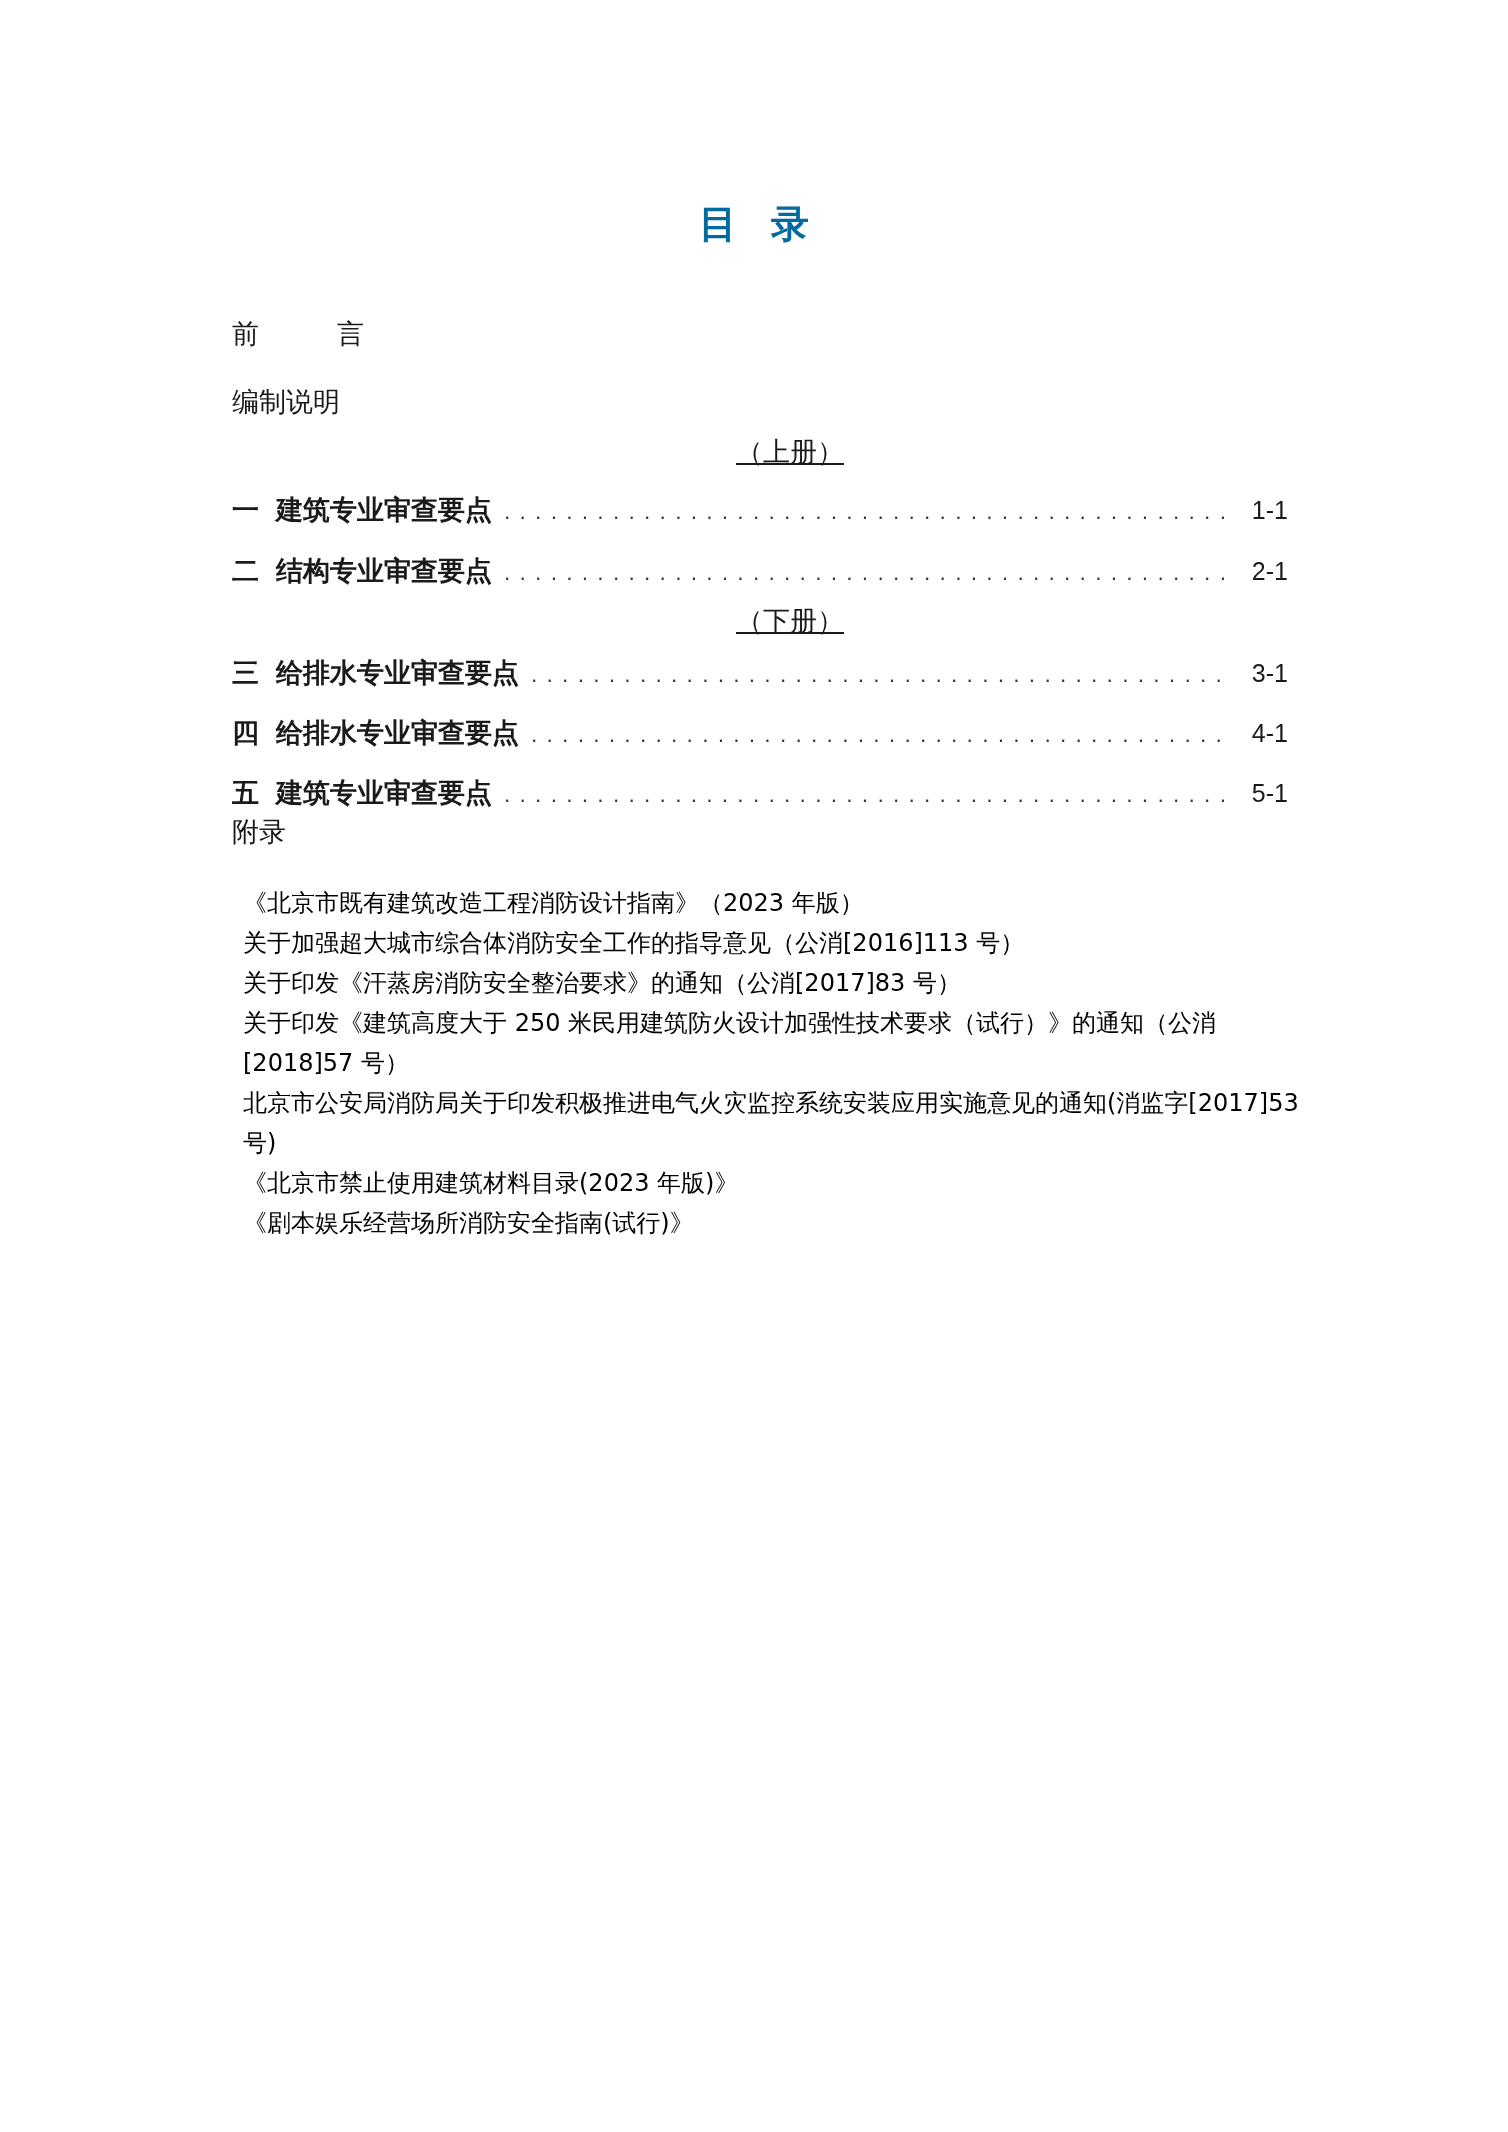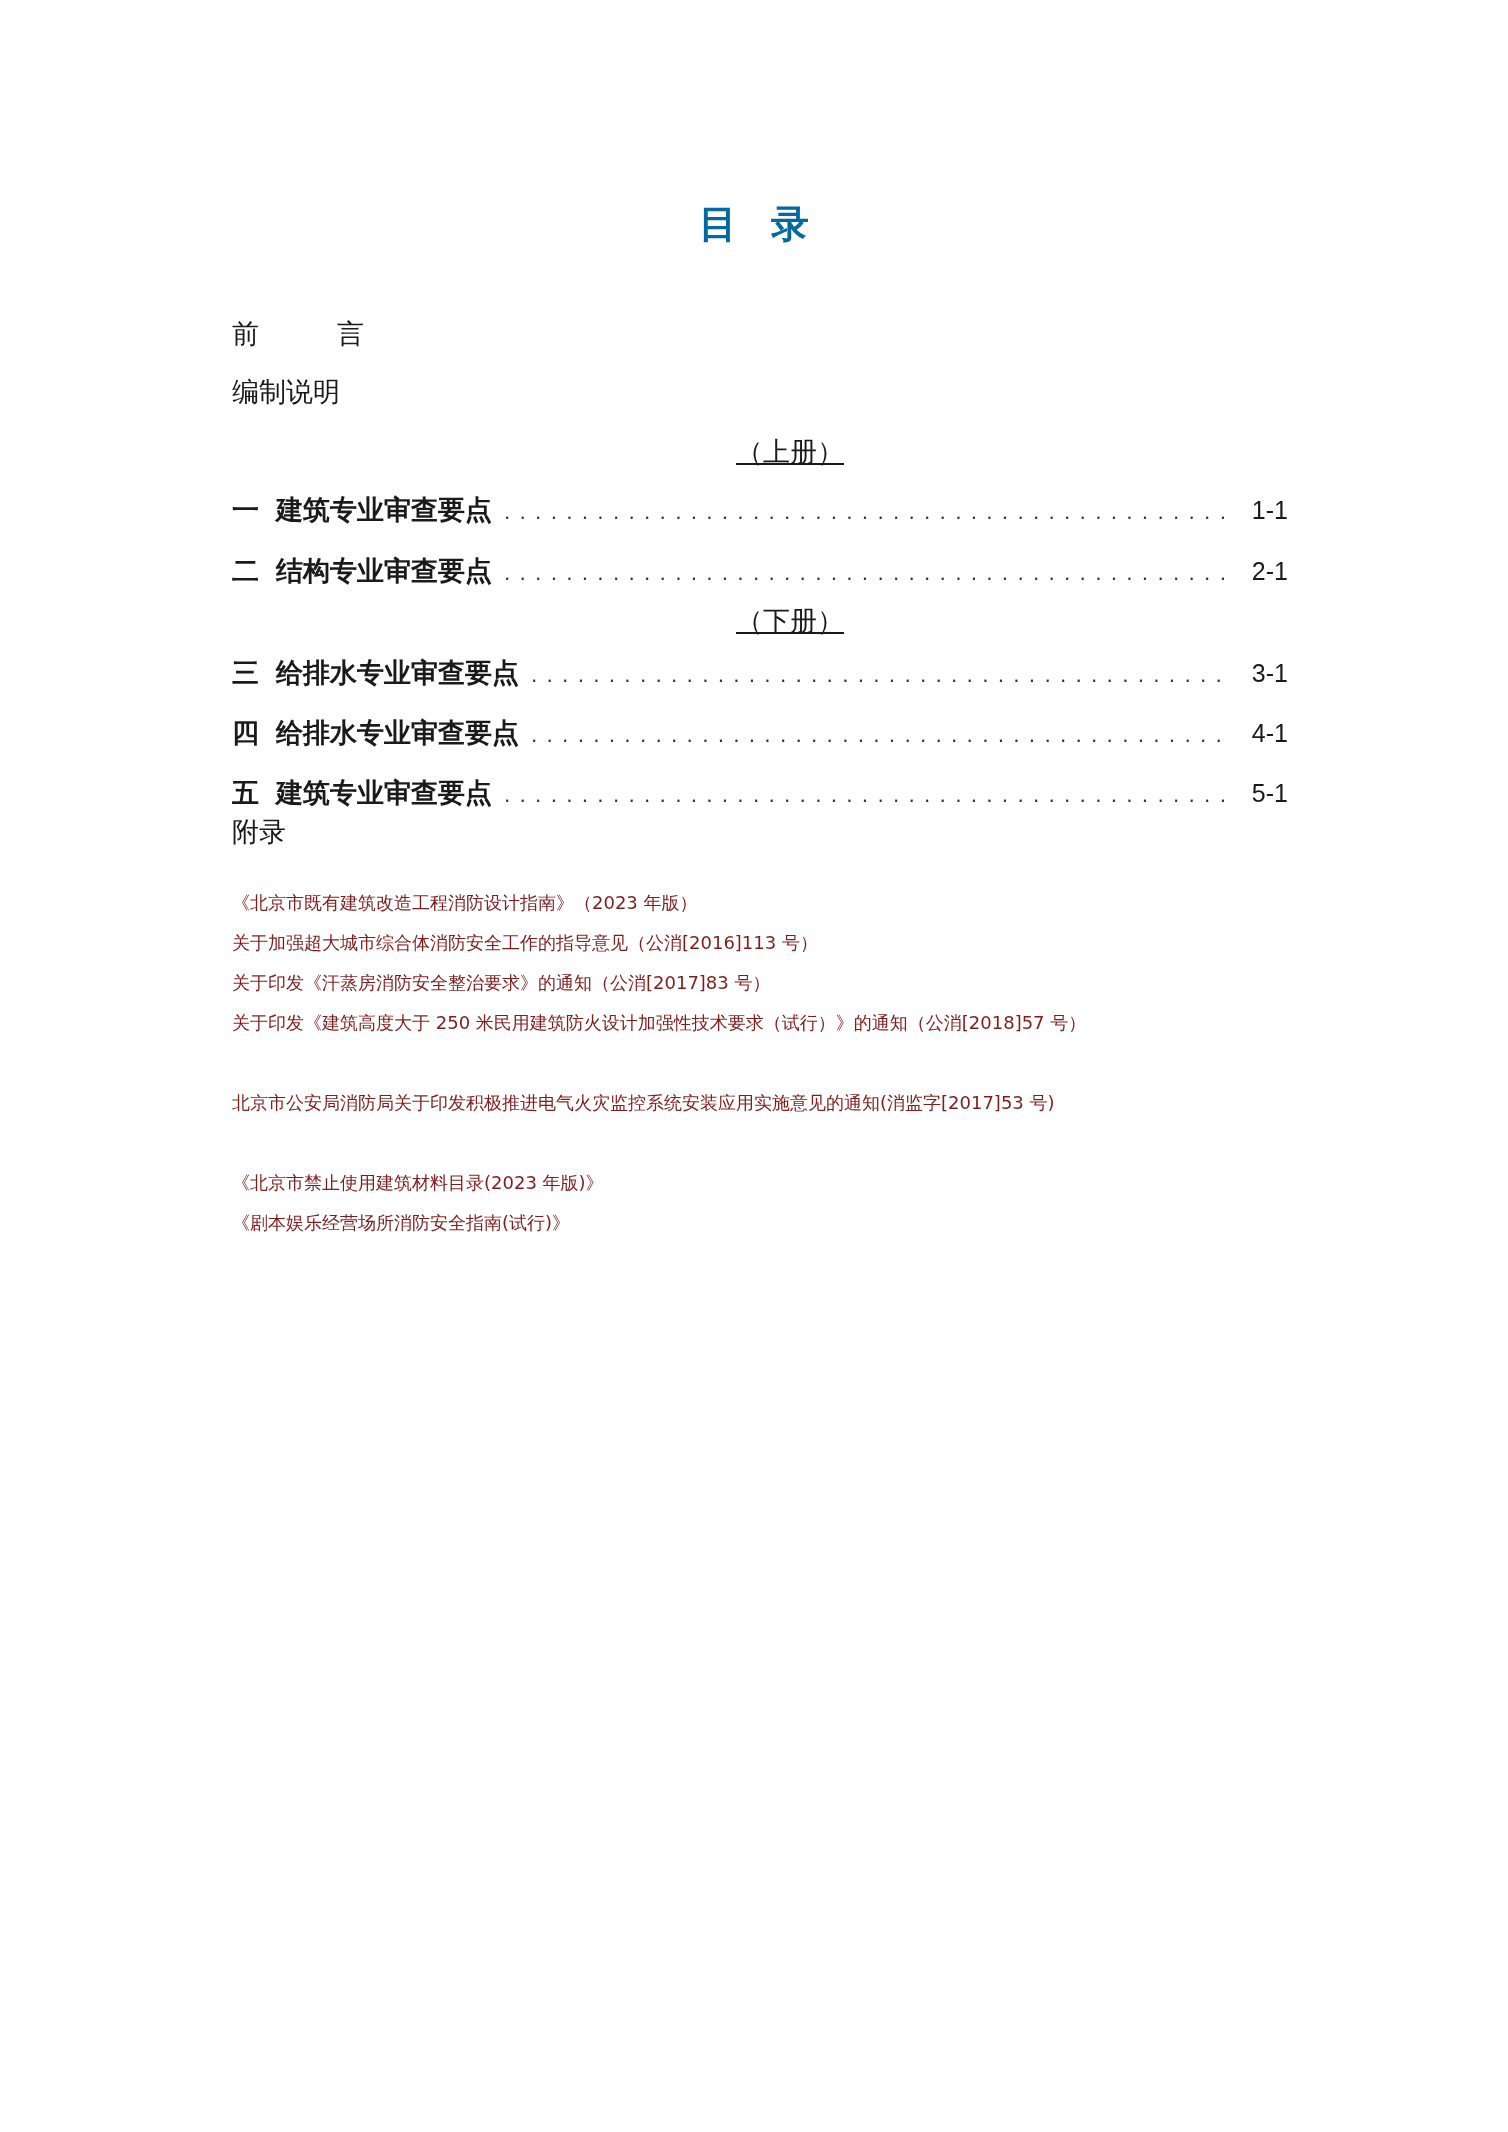--- a/index.html
+++ b/index.html
@@ -49,21 +49,21 @@
       white-space: nowrap;
     }
     .preface {
       top: 316px;
       font-family: Liberation Serif, serif;
     }
     .preface .gap {
       display: inline-block;
       width: 78px;
     }
-    .compile { top: 374px; }
+    .compile { top: 384px; }
     .volume {
       position: absolute;
       left: 0;
       width: 1056px;
       text-align: center;
       font-size: 27px;
       line-height: 36px;
       padding-left: 60px;
       box-sizing: border-box;
       text-decoration: underline;
@@ -113,26 +113,26 @@
     .r2 { top: 553px; }
     .r3 { top: 655px; }
     .r4 { top: 715px; }
     .r5 { top: 775px; }
 
     .appendix-head {
       top: 814px;
     }
     .appx {
       position: absolute;
-      left: 0;
+      left: 11px;
       width: 1060px;
-      font-size: 18px;
+      font-size: 24px;
       line-height: 40px;
       white-space: nowrap;
-      color: #7f1d1d;
+      color: #000000;
     }
     .appx.wrap {
       white-space: normal;
     }
     .a1 { top: 883px; }
     .a2 { top: 923px; }
     .a3 { top: 963px; }
     .a4 { top: 1003px; }
     .a5 { top: 1083px; }
     .a6 { top: 1163px; }

